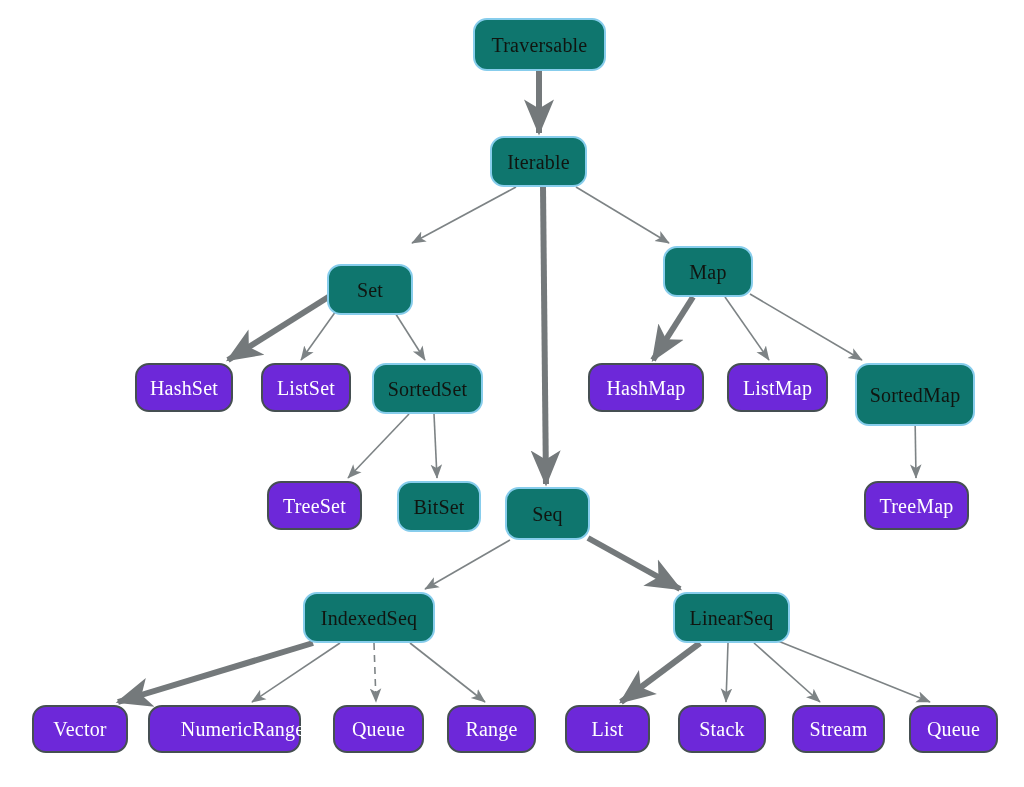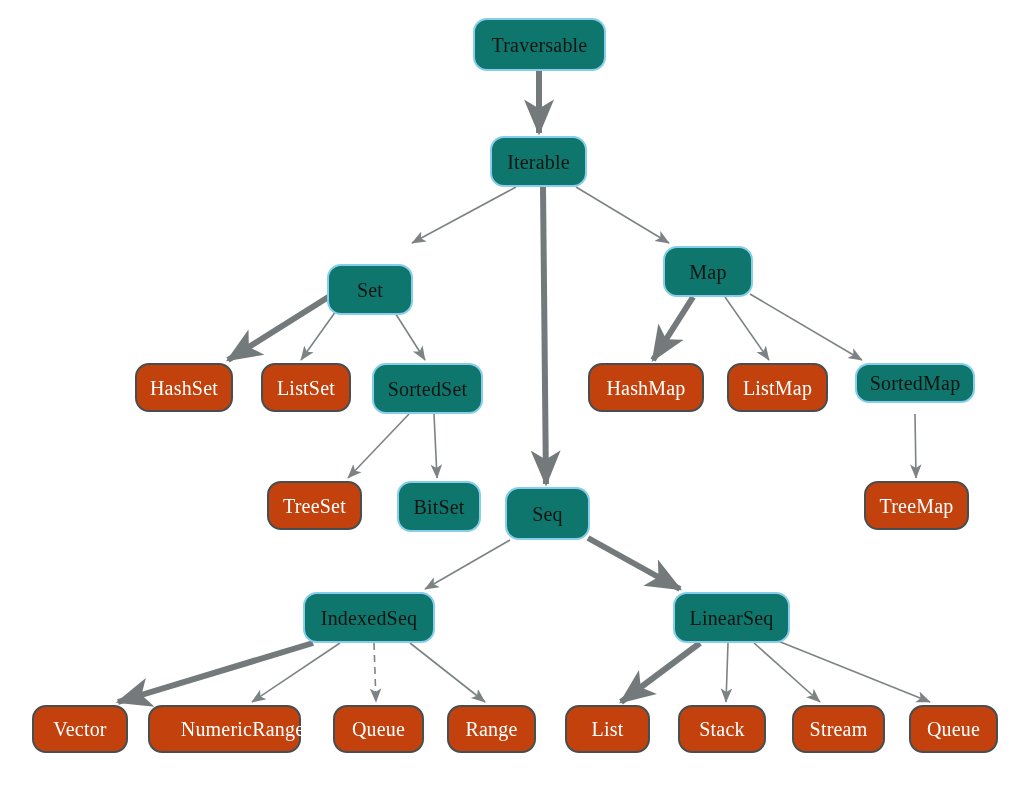--- a/index.html
+++ b/index.html
@@ -40,21 +40,21 @@
     white-space: nowrap;
     font-size: 20px;
     letter-spacing: 0.2px;
   }
   .node.trait-node {
     background: #0f766e;
     border: 2px solid #87cdec;
     color: #101510;
   }
   .node.class-node {
-    background: #c2410c;
+    background: #6d28d9;
     border: 2px solid #454f52;
     color: #ffffff;
   }
   .node-label {
     display: block;
     padding: 0 2px;
   }
 </style>
 </head>
 <body>
@@ -116,21 +116,21 @@
       </div>
       <div class="node trait-node" style="left: 372px; top: 363px; width: 111px; height: 51px;">
         <span class="node-label">SortedSet</span>
       </div>
       <div class="node class-node" style="left: 588px; top: 363px; width: 116px; height: 49px;">
         <span class="node-label">HashMap</span>
       </div>
       <div class="node class-node" style="left: 727px; top: 363px; width: 101px; height: 49px;">
         <span class="node-label">ListMap</span>
       </div>
-      <div class="node trait-node" style="left: 855px; top: 363px; width: 120px; height: 40px;">
+      <div class="node trait-node" style="left: 855px; top: 363px; width: 120px; height: 63px;">
         <span class="node-label">SortedMap</span>
       </div>
       <div class="node class-node" style="left: 267px; top: 481px; width: 95px; height: 49px;">
         <span class="node-label">TreeSet</span>
       </div>
       <div class="node trait-node" style="left: 397px; top: 481px; width: 84px; height: 51px;">
         <span class="node-label">BitSet</span>
       </div>
       <div class="node trait-node" style="left: 505px; top: 487px; width: 85px; height: 53px;">
         <span class="node-label">Seq</span>

